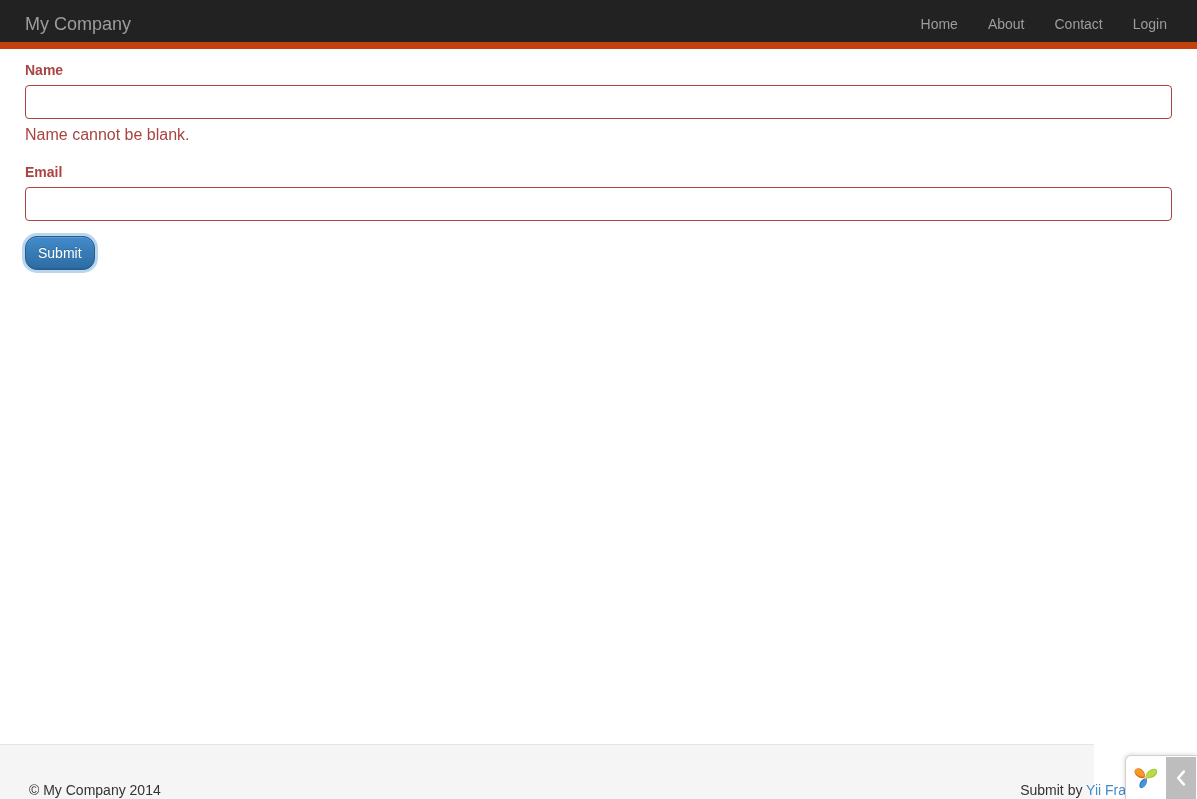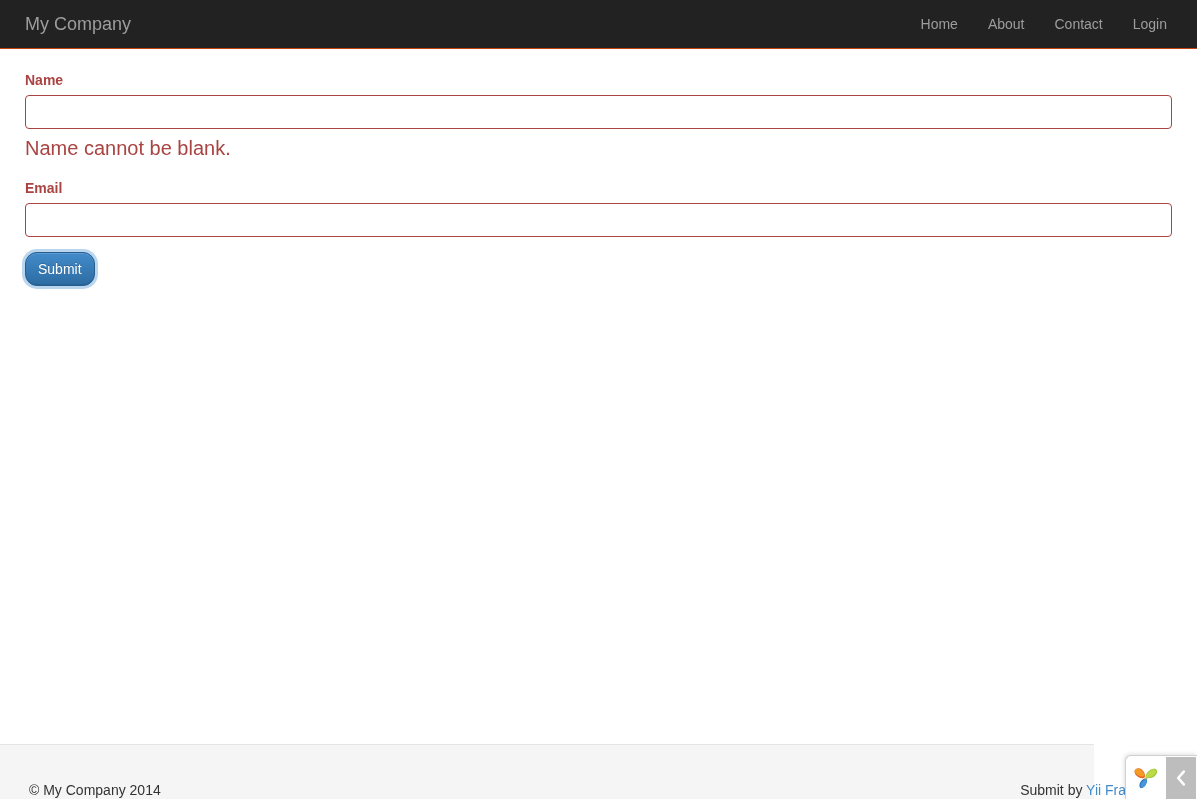--- a/index.html
+++ b/index.html
@@ -19,21 +19,21 @@
   }
 
   
   .navbar {
     position: absolute;
     top: 0;
     left: 0;
     width: 1197px;
     height: 49px;
     background: #222222;
-    border-bottom: 1px solid #c2410c;
+    border-bottom: 7px solid #c2410c;
     box-sizing: border-box;
   }
   .navbar-brand {
     position: absolute;
     left: 25px;
     top: 0;
     height: 49px;
     line-height: 49px;
     font-size: 18px;
     color: #9d9d9d;
@@ -68,21 +68,21 @@
   
   .container {
     position: absolute;
     top: 49px;
     left: 0;
     width: 1197px;
     padding: 0 25px;
     box-sizing: border-box;
   }
   .form-wrap {
-    padding-top: 21px;
+    padding-top: 11px;
   }
   .form-group {
     margin-bottom: 15px;
   }
   .control-label {
     display: block;
     font-weight: bold;
     font-size: 14px;
     color: #a94442;
     margin-bottom: 5px;
@@ -100,21 +100,21 @@
     border: 1px solid #a94442;
     border-radius: 4px;
     box-sizing: border-box;
     font-family: "Liberation Sans", sans-serif;
     outline: none;
   }
   .help-block {
     display: block;
     margin-top: 5px;
     margin-bottom: 10px;
-    font-size: 20px;
+    font-size: 16px;
     color: #a94442;
   }
 
   
   .btn-wrap {
     margin-top: 15px;
   }
   .btn-primary {
     display: inline-block;
     padding: 6px 12px;

